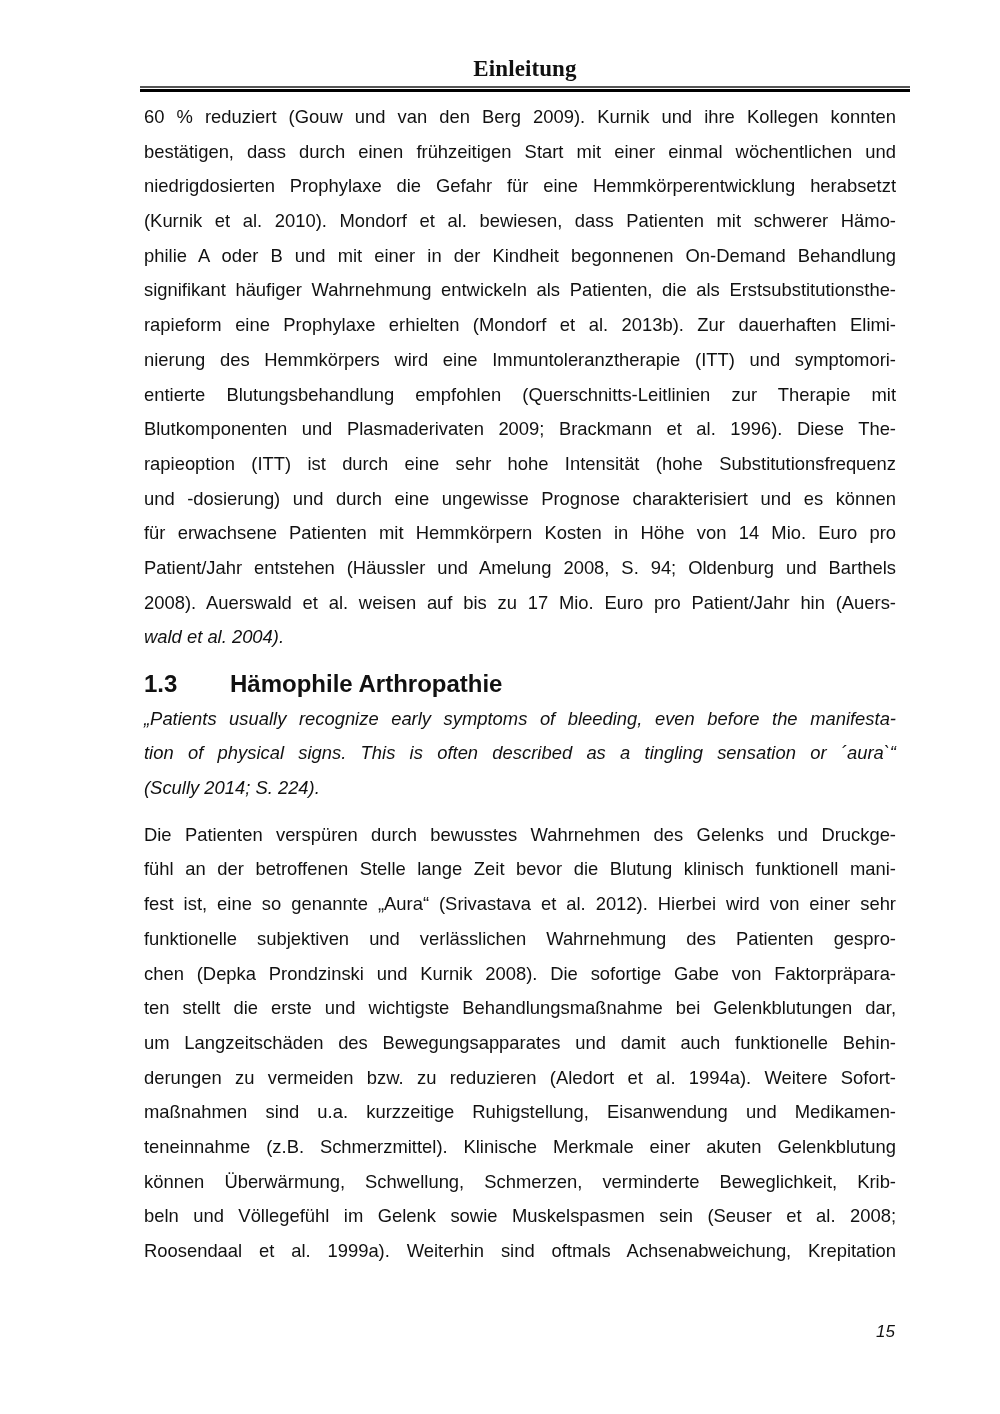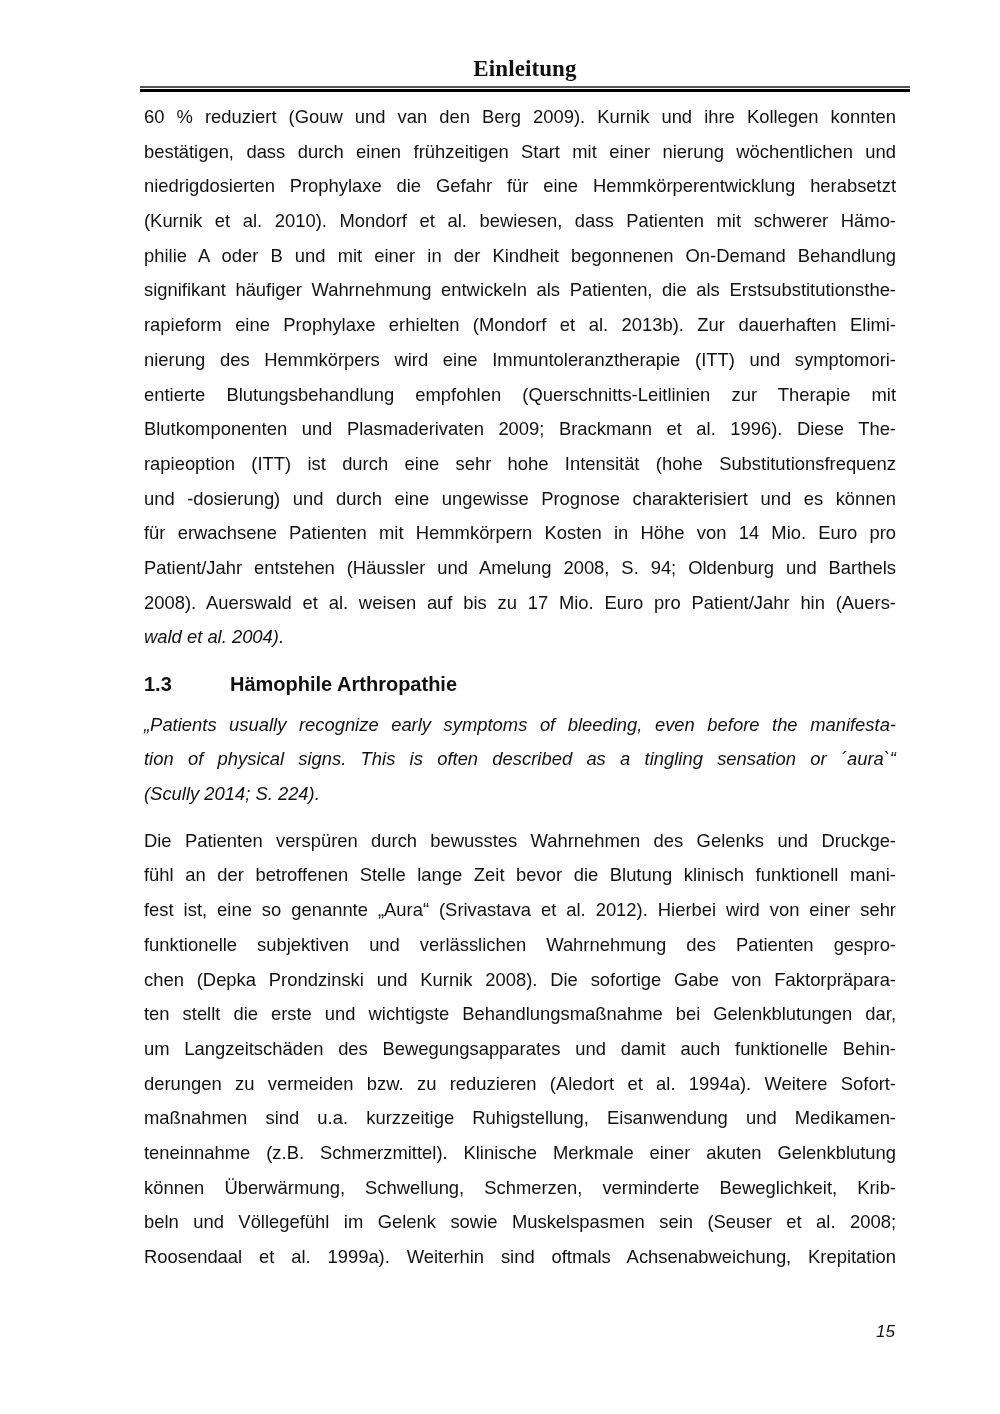--- a/index.html
+++ b/index.html
@@ -8,35 +8,35 @@
     .header-title { position: absolute; left: 140px; width: 770px; top: 56px;
                     text-align: center; font-size: 23px; font-weight: bold; letter-spacing: 0.1px; font-family: Liberation Serif, serif; }
     .rule-thin { position: absolute; left: 140px; width: 770px; top: 86px; height: 2px; background: #555; }
     .rule-thick { position: absolute; left: 140px; width: 770px; top: 89px; height: 3px; background: #000; }
     .body { position: absolute; left: 144px; width: 752px; top: 100px; }
     .line { font-size: 18.4px; height: 34.7px; line-height: 34.7px; white-space: nowrap;
             text-align: justify; text-align-last: justify; }
     .line.last { text-align-last: left; font-style: italic; }
     .italic { font-style: italic; }
     .gap { height: 12px; }
-    .heading { font-size: 20px; font-weight: bold; height: 34.7px; line-height: 34.7px; margin-bottom: 6px; }
+    .heading { font-size: 24px; font-weight: bold; height: 34.7px; line-height: 34.7px; margin-bottom: 0; }
     .heading .num { display: inline-block; width: 86px; }
     .page-number { position: absolute; right: 105px; top: 1322px; font-size: 17px; font-style: italic; }
   </style>
 </head>
 <body>
 
 <div class="header-title">Einleitung</div>
 <div class="rule-thin"></div>
 <div class="rule-thick"></div>
 
 <div class="body">
   <div>
     <div class="line">60 % reduziert (Gouw und van den Berg 2009). Kurnik und ihre Kollegen konnten</div>
-    <div class="line">bestätigen, dass durch einen frühzeitigen Start mit einer nierung wöchentlichen und</div>
+    <div class="line">bestätigen, dass durch einen frühzeitigen Start mit einer einmal wöchentlichen und</div>
     <div class="line">niedrigdosierten Prophylaxe die Gefahr für eine Hemmkörperentwicklung herabsetzt</div>
     <div class="line">(Kurnik et al. 2010). Mondorf et al. bewiesen, dass Patienten mit schwerer Hämo-</div>
     <div class="line">philie A oder B und mit einer in der Kindheit begonnenen On-Demand Behandlung</div>
     <div class="line">signifikant häufiger Wahrnehmung entwickeln als Patienten, die als Erstsubstitutionsthe-</div>
     <div class="line">rapieform eine Prophylaxe erhielten (Mondorf et al. 2013b). Zur dauerhaften Elimi-</div>
     <div class="line">nierung des Hemmkörpers wird eine Immuntoleranztherapie (ITT) und symptomori-</div>
     <div class="line">entierte Blutungsbehandlung empfohlen (Querschnitts-Leitlinien zur Therapie mit</div>
     <div class="line">Blutkomponenten und Plasmaderivaten 2009; Brackmann et al. 1996). Diese The-</div>
     <div class="line">rapieoption (ITT) ist durch eine sehr hohe Intensität (hohe Substitutionsfrequenz</div>
     <div class="line">und -dosierung) und durch eine ungewisse Prognose charakterisiert und es können</div>

